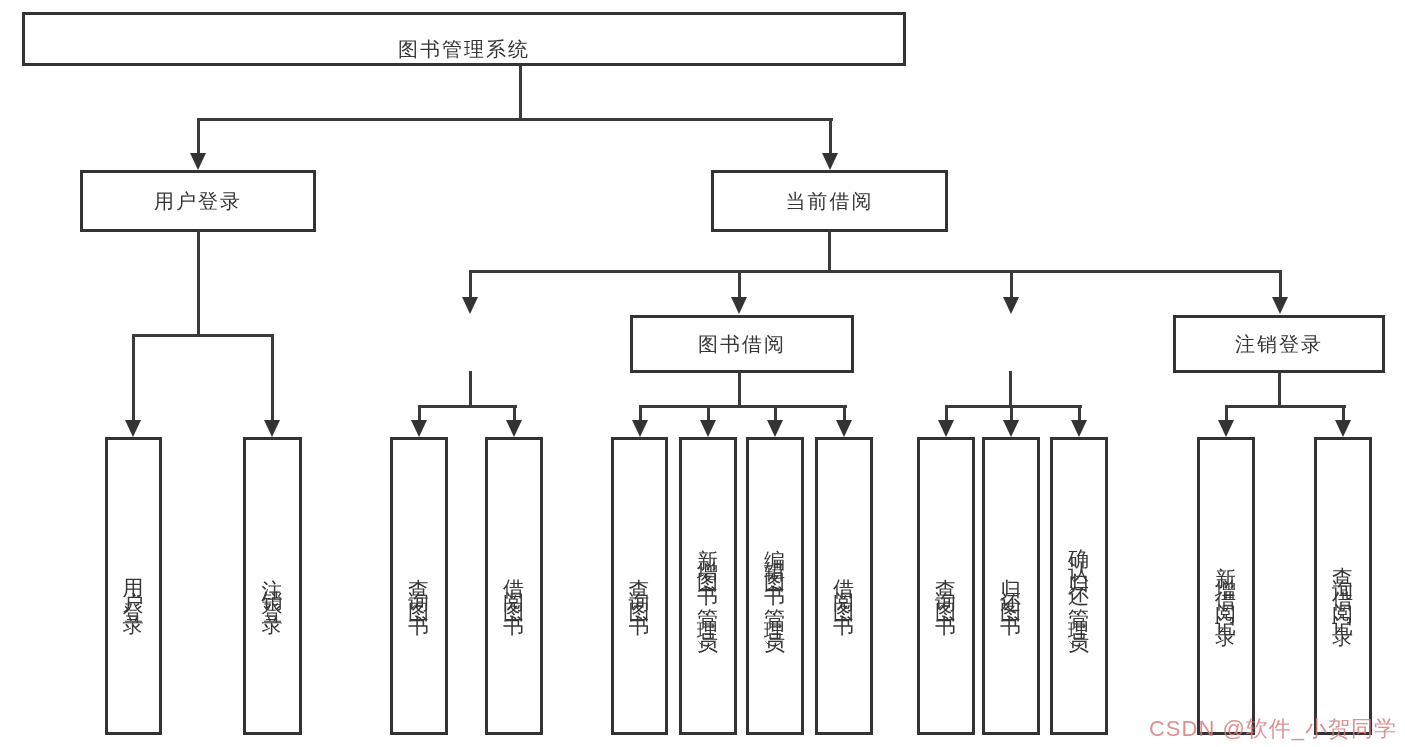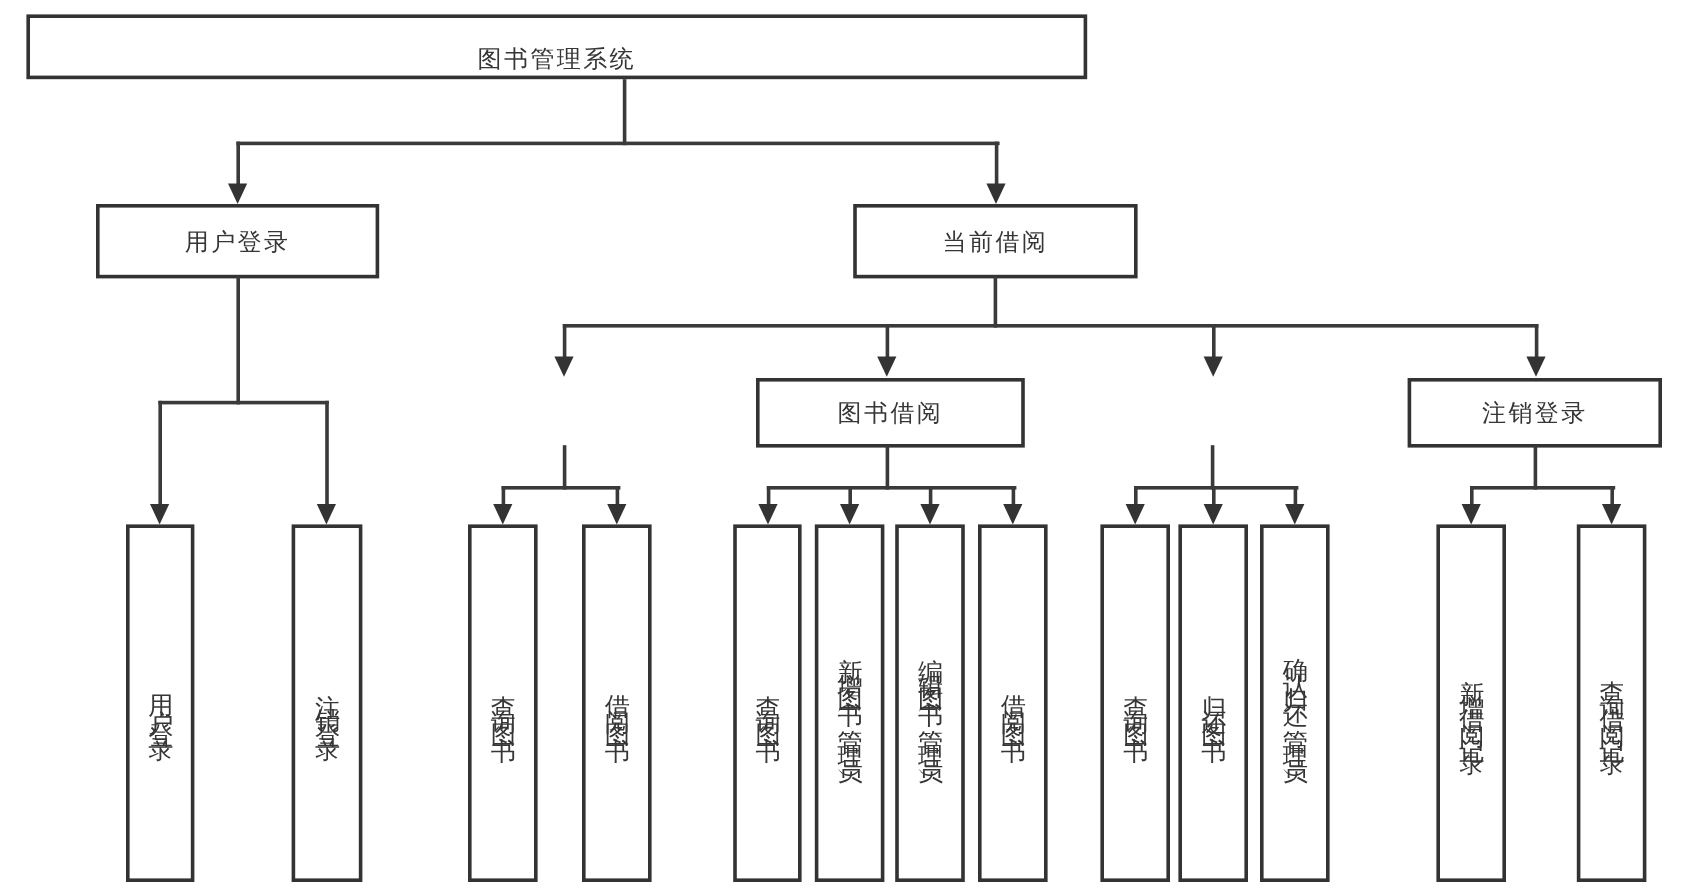--- a/index.html
+++ b/index.html
@@ -163,14 +163,15 @@
     <span class="vtext">确认归还（管理员）</span>
   </div>
 
   <div class="box vbox" style="left:1197px;top:437px;width:58px;height:298px;">
     <span class="vtext">新增借阅记录</span>
   </div>
   <div class="box vbox" style="left:1314px;top:437px;width:58px;height:298px;">
     <span class="vtext">查询借阅记录</span>
   </div>
 
+  <div class="watermark">CSDN @软件_小贺同学</div>
 
 </div>
 
 </body></html>

